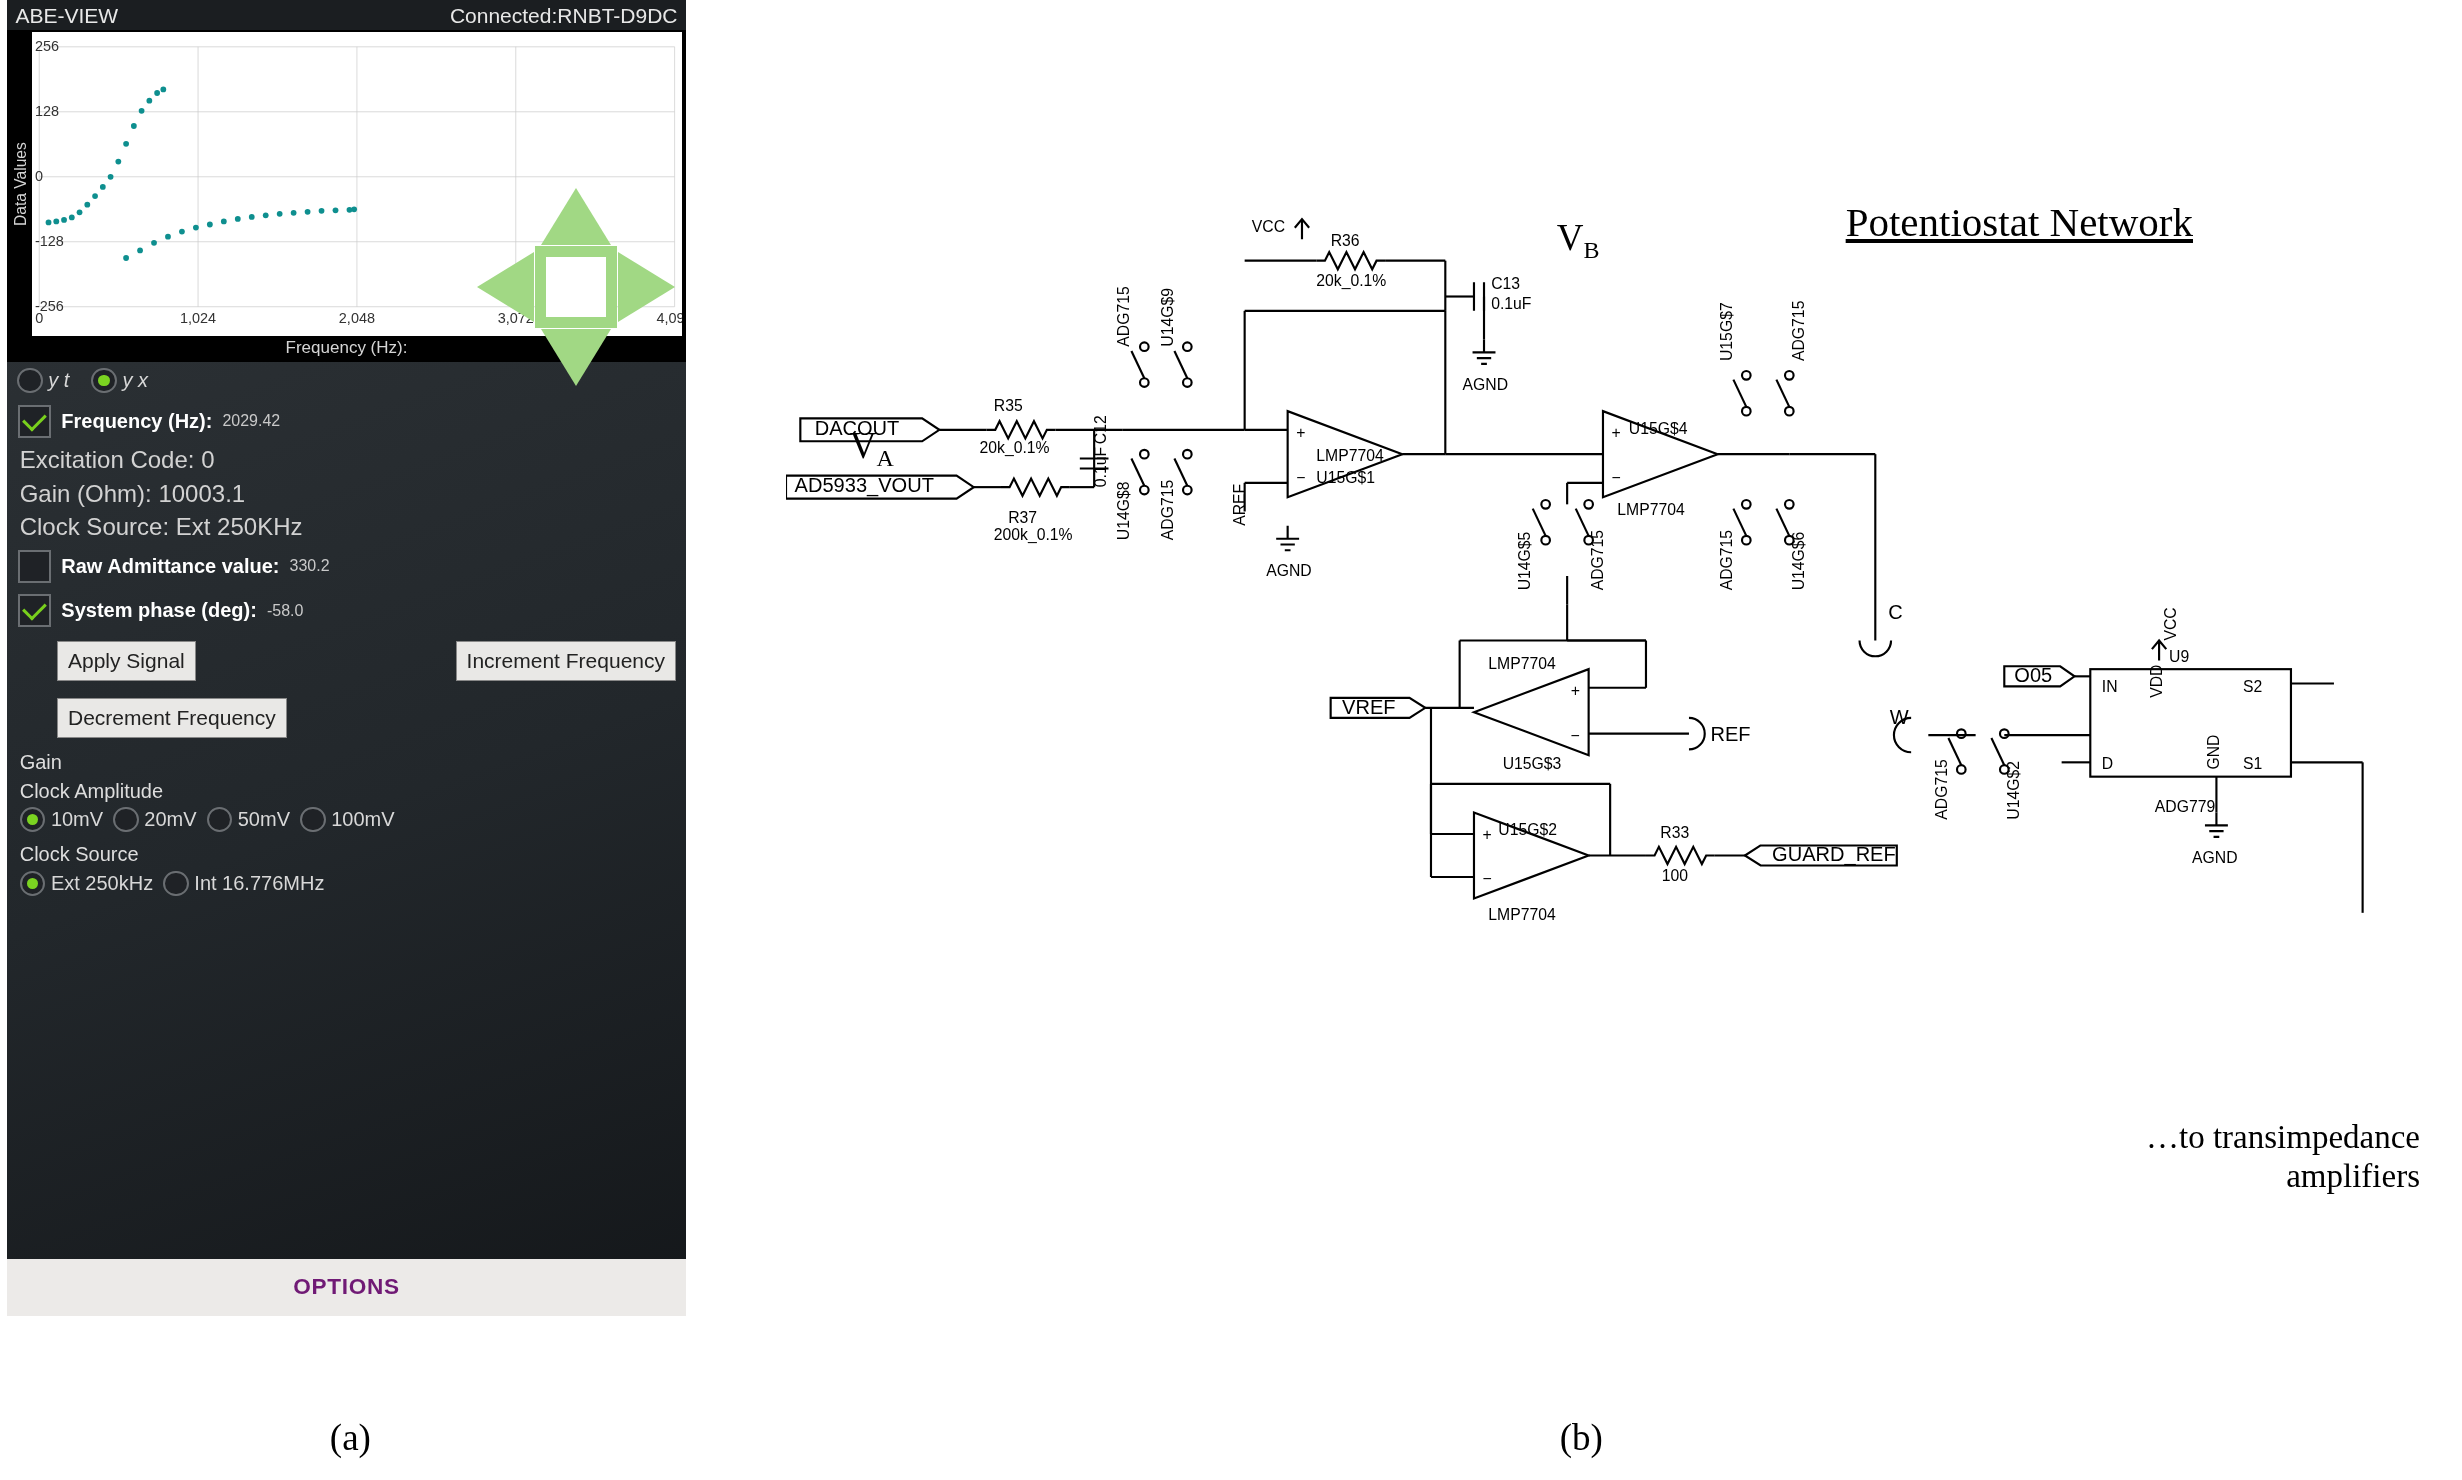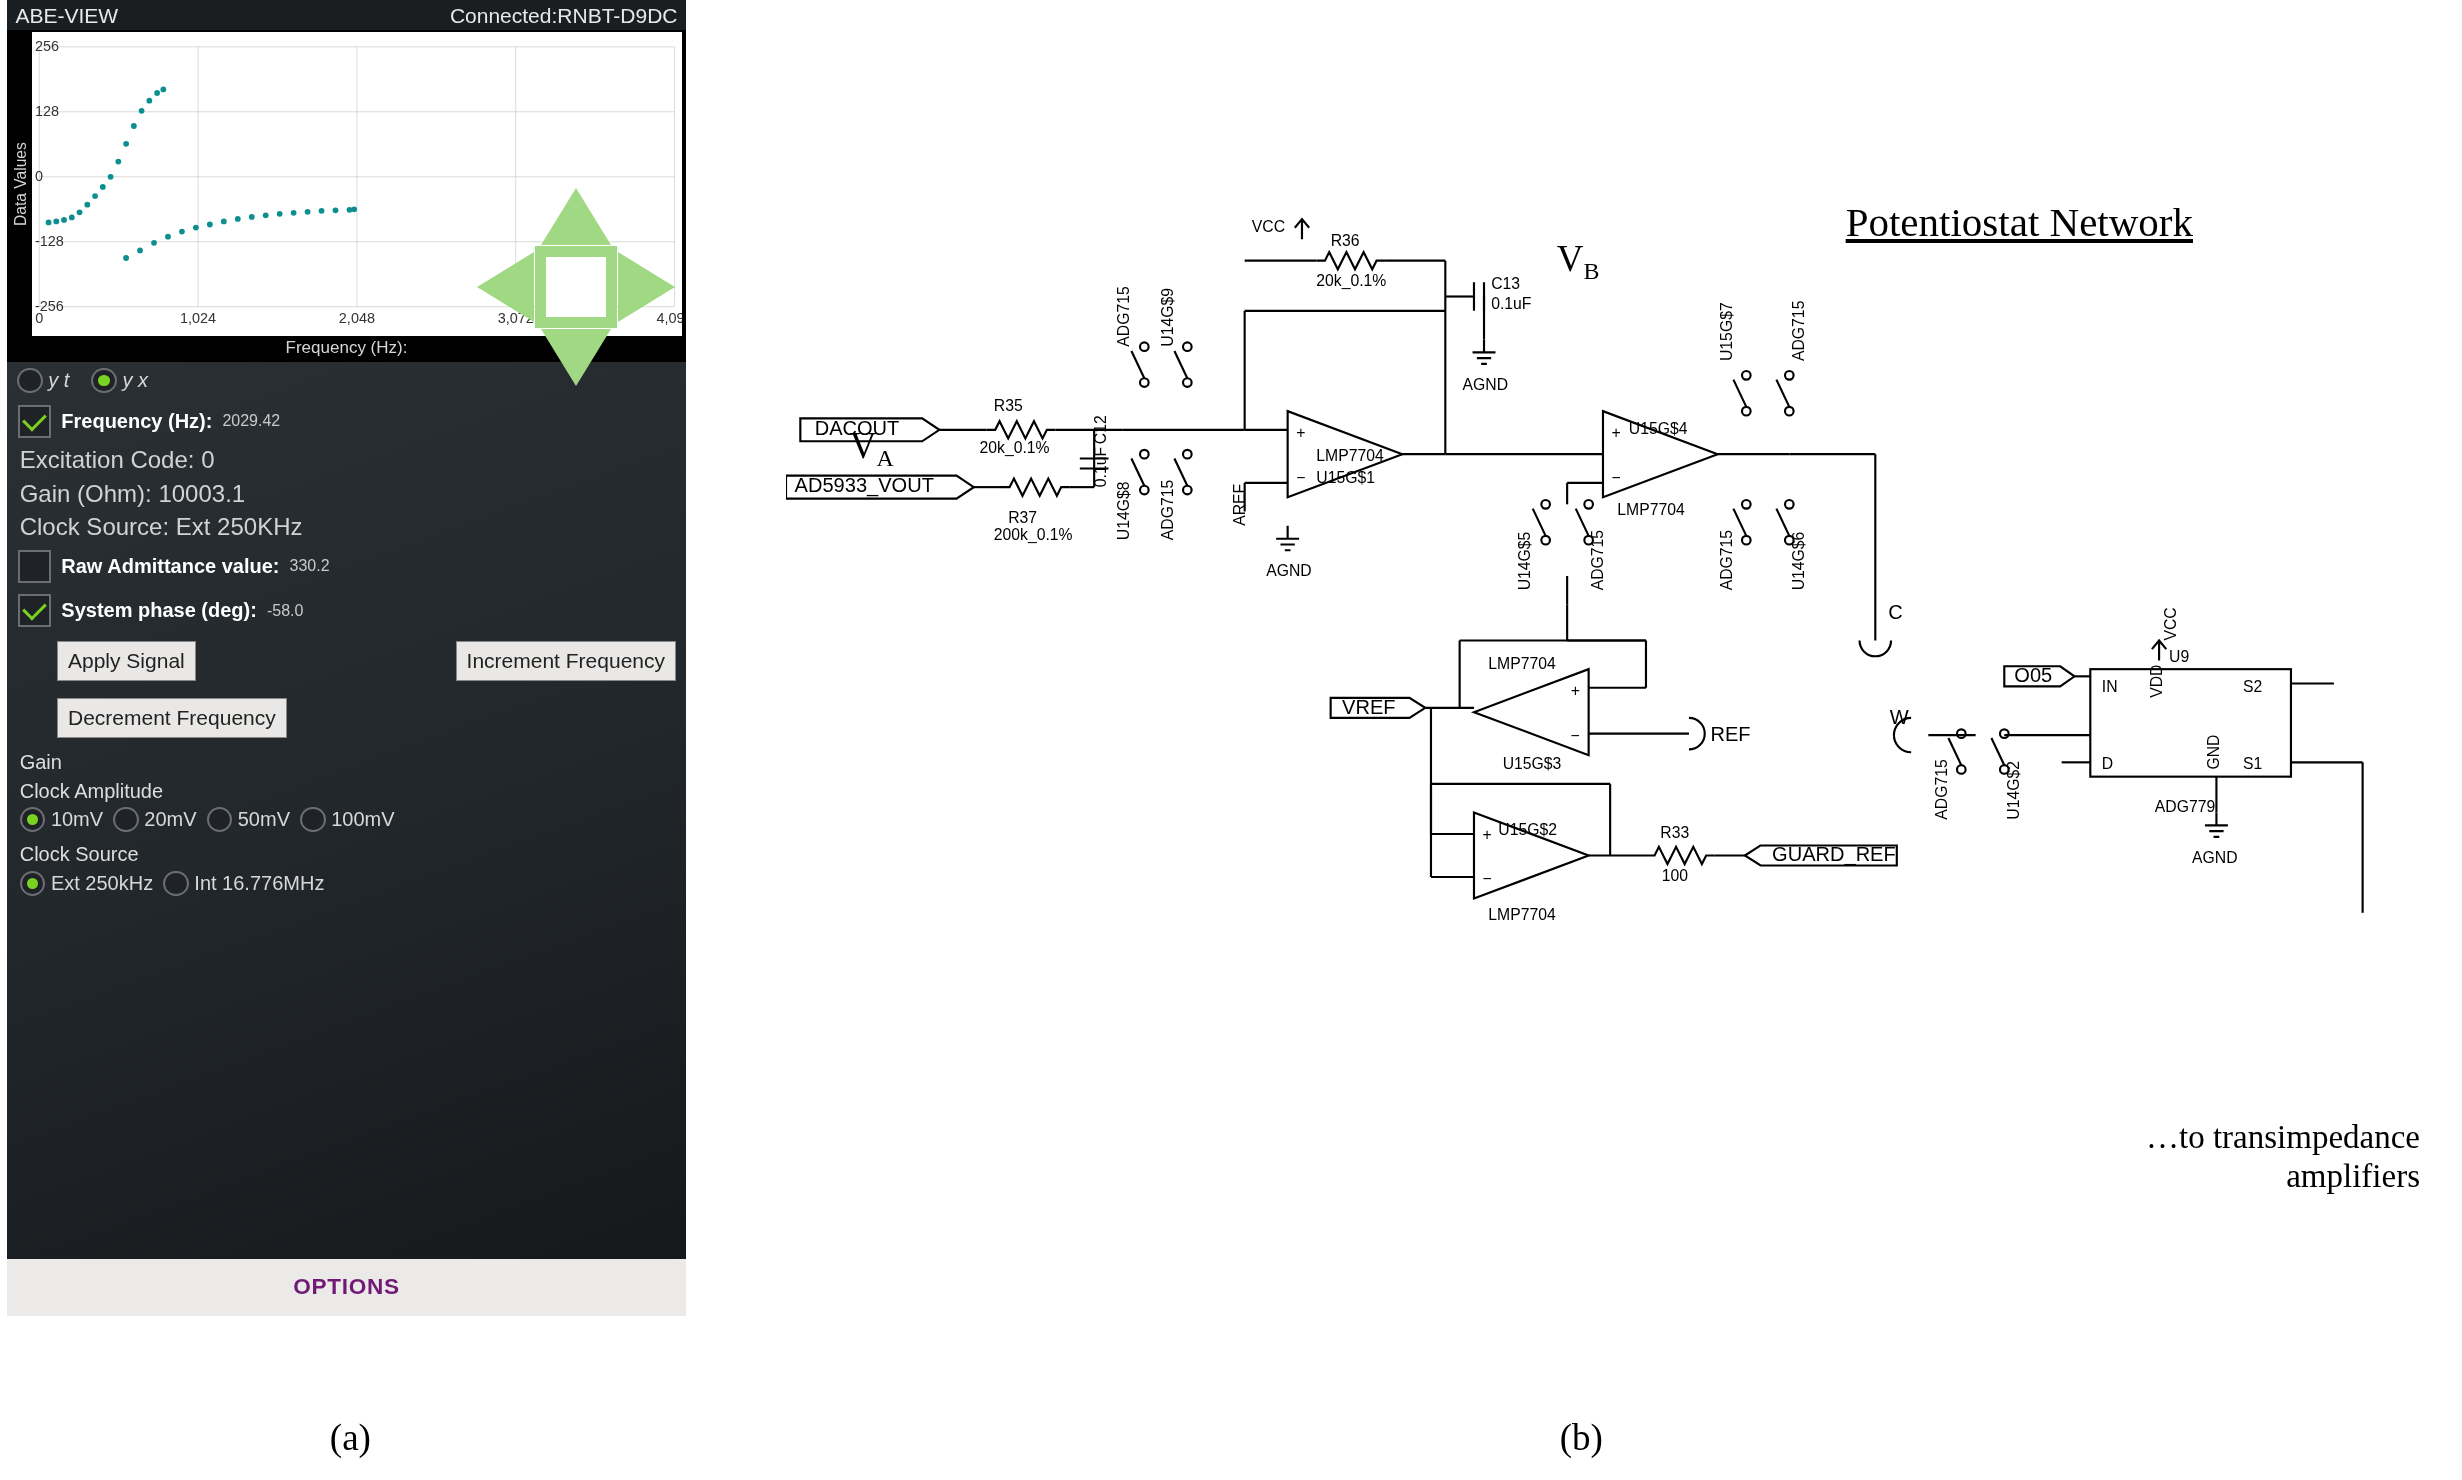--- a/index.html
+++ b/index.html
@@ -233,21 +233,21 @@
     </div>
     <div class="fig-letter">(a)</div>
   </div>
 
   <div class="panel panel-b">
     <div class="schematic-stage">
 
       <div class="sch-label-main" style="position:absolute; right:241px; top:-14px;">Potentiostat Network</div>
 
       <span class="vsig" style="left:64px; top:212px;"><span>V</span><sub>A</sub></span>
-      <span class="vsig" style="left:771px; top:25px;text-align:right;"><span>V</span><sub>B</sub></span>
+      <span class="vsig" style="left:771px; top:4px;text-align:right;"><span>V</span><sub>B</sub></span>
 
       <svg class="sch-svg" viewBox="0 0 2300 1100">
         <style>
           .w { stroke:#000; stroke-width:3; fill:none; }
           .t { font: 28px Arial; fill:#000; }
           .ts{ font: 22px Arial; fill:#000; }
           .port { fill:#fff; stroke:#000; stroke-width:3; }
         </style>
 
         <defs>

